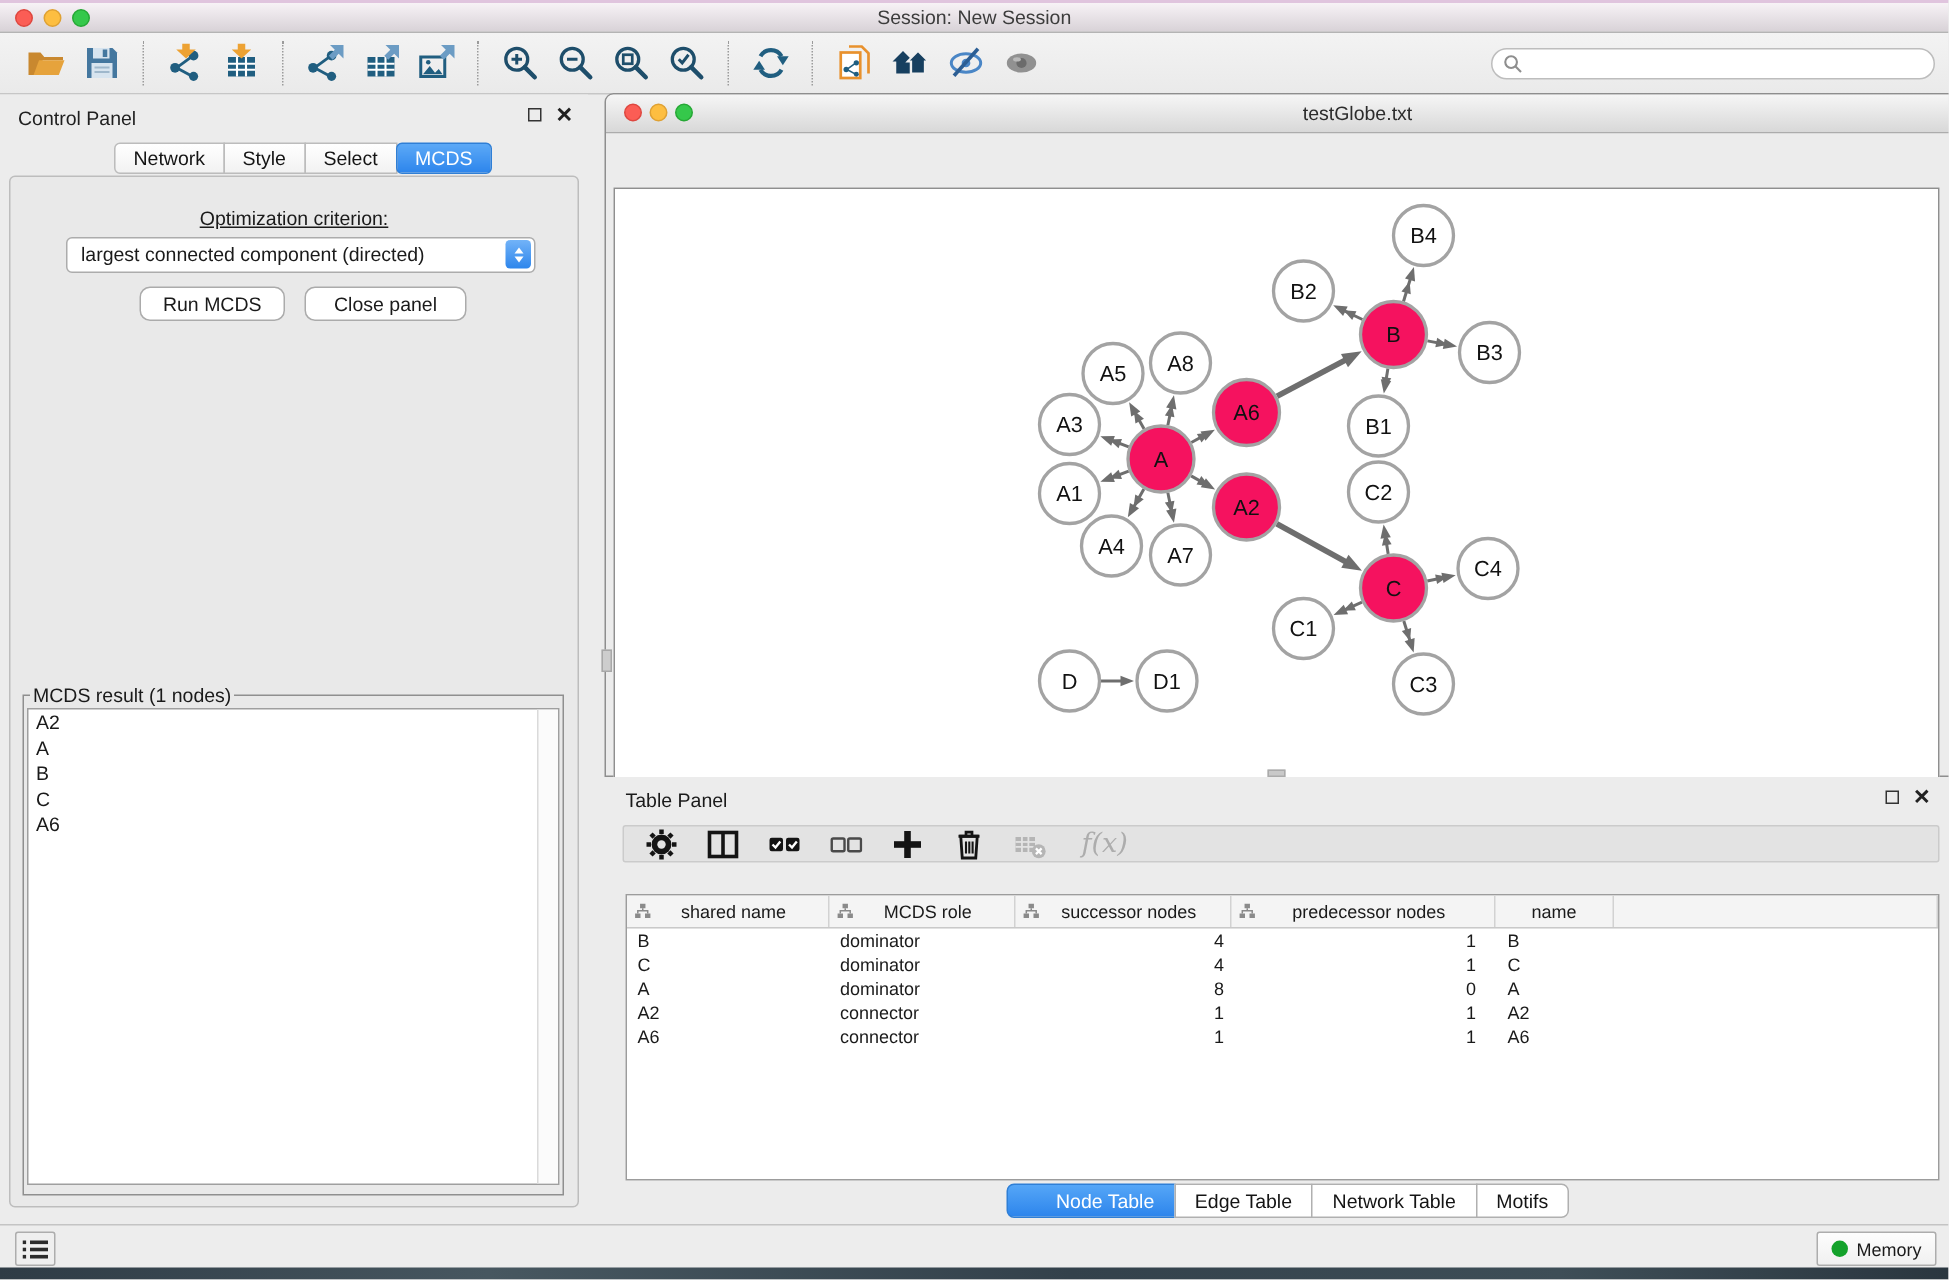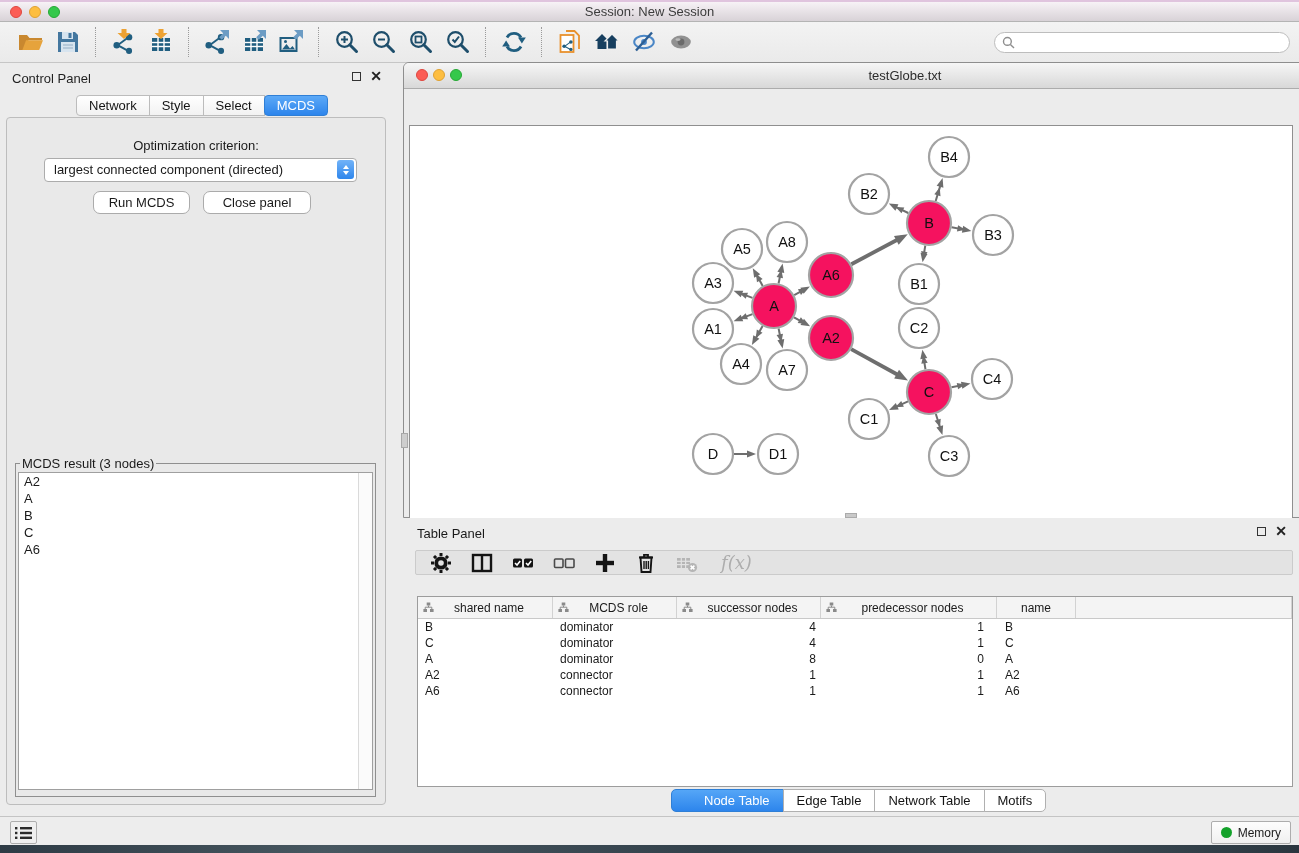--- a/index.html
+++ b/index.html
@@ -39,21 +39,21 @@
   .panel-icons { position:absolute; right:10px; top:8px; display:flex; gap:9px; align-items:center; }
   .float-ico { width:9px; height:9px; border:1.6px solid #333; display:inline-block; }
   .close-ico { font-size:14px; font-weight:900; color:#222; line-height:10px; }
   #cp-tabs { left:77px; top:32px; display:flex; }
   .ctab { height:21px; padding:0 12px; font-size:13px; line-height:19px; color:#141414;
     background:linear-gradient(#FFFFFF,#F2F2F2); border:1px solid #BCBCBC; margin-left:-1px; }
   .ctab:first-child { border-radius:4px 0 0 4px; }
   .ctab.active { background:linear-gradient(#5CA9F7,#2D85EC); color:#fff; border-color:#2F7FD6; border-radius:4px; z-index:2; }
   #cp-body { left:6px; top:54px; width:380px; height:688px; background:#E9E9E9;
     border:1px solid #BDBDBD; border-radius:4px; }
-  #opt-label { left:0; top:20px; width:100%; text-align:center; font-size:13px; }
+  #opt-label { left:0; top:20px; width:100%; text-align:center; font-size:13px;text-decoration:underline; }
   #criterion { left:37px; top:40px; width:313px; height:24px; background:#fff;
     border:1px solid #ACACAC; border-radius:4px; font-size:13px; line-height:22px; padding-left:9px; }
   #criterion .stepper { position:absolute; right:2px; top:1px; width:17px; height:19px; border-radius:3px;
     background:linear-gradient(#72B3F8,#2E86EC); display:flex; flex-direction:column; align-items:center; justify-content:center; }
   .chev { width:0; height:0; border-left:3.5px solid transparent; border-right:3.5px solid transparent; }
   .chev.up { border-bottom:4px solid #fff; margin-bottom:2px; }
   .chev.dn { border-top:4px solid #fff; }
   .cp-btn { position:absolute; top:73px; height:23px; background:#fff; border:1px solid #ABABAB;
     border-radius:7px; font-size:13px; text-align:center; line-height:21px; }
   #btn-run { left:86px; width:97px; }
@@ -306,21 +306,21 @@
     <div id="criterion" class="abs">
       <span>largest connected component (directed)</span>
       <span class="stepper">
         <span class="chev up"></span>
           <span class="chev dn"></span>
       </span>
     </div>
     <div id="btn-run" class="cp-btn">Run MCDS</div>
     <div id="btn-close" class="cp-btn">Close panel</div>
     <fieldset id="result-fs">
-      <legend>MCDS result (3 nodes)</legend>
+      <legend>MCDS result (1 nodes)</legend>
       <div id="result-list">
         <div id="result-items">
             <div class="result-item">A2</div>
             <div class="result-item">A</div>
             <div class="result-item">B</div>
             <div class="result-item">C</div>
             <div class="result-item">A6</div>
           </div>
         <div id="result-scroll"></div>
       </div>

